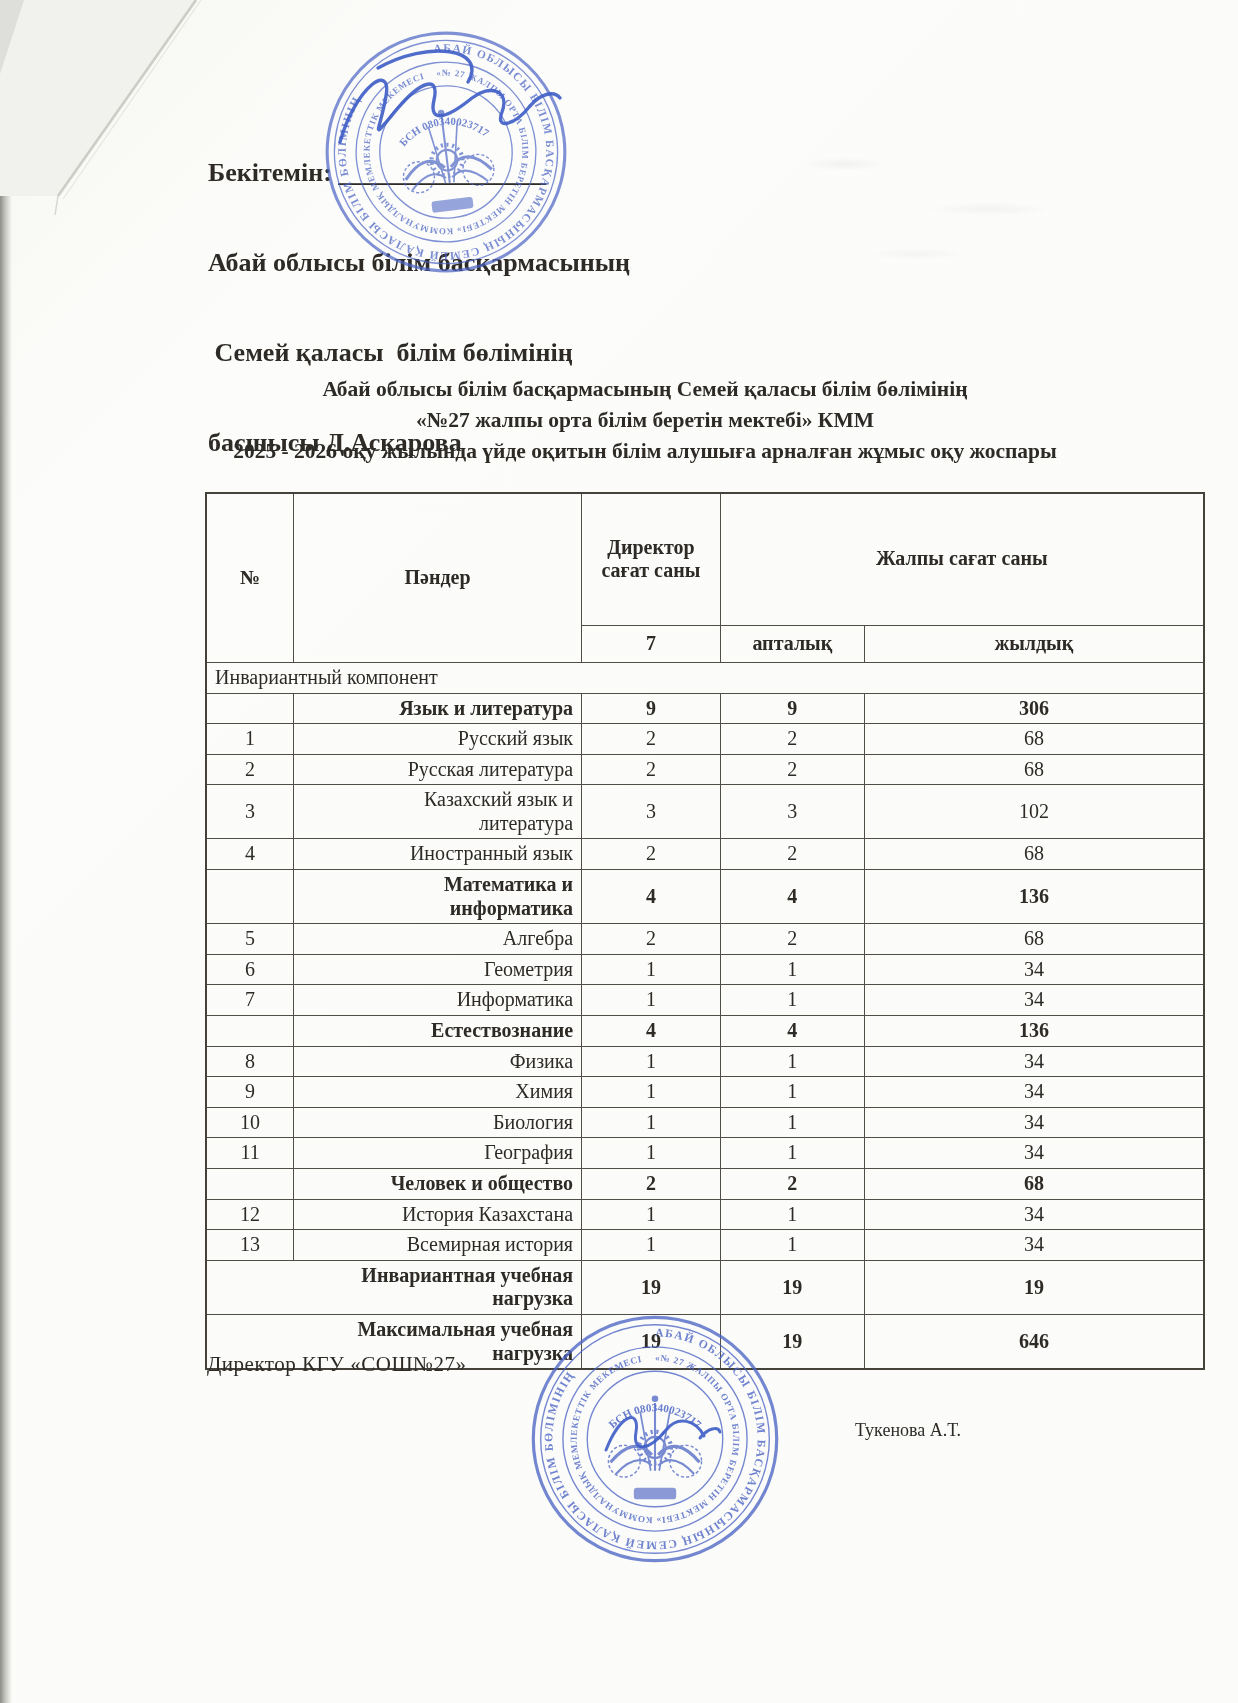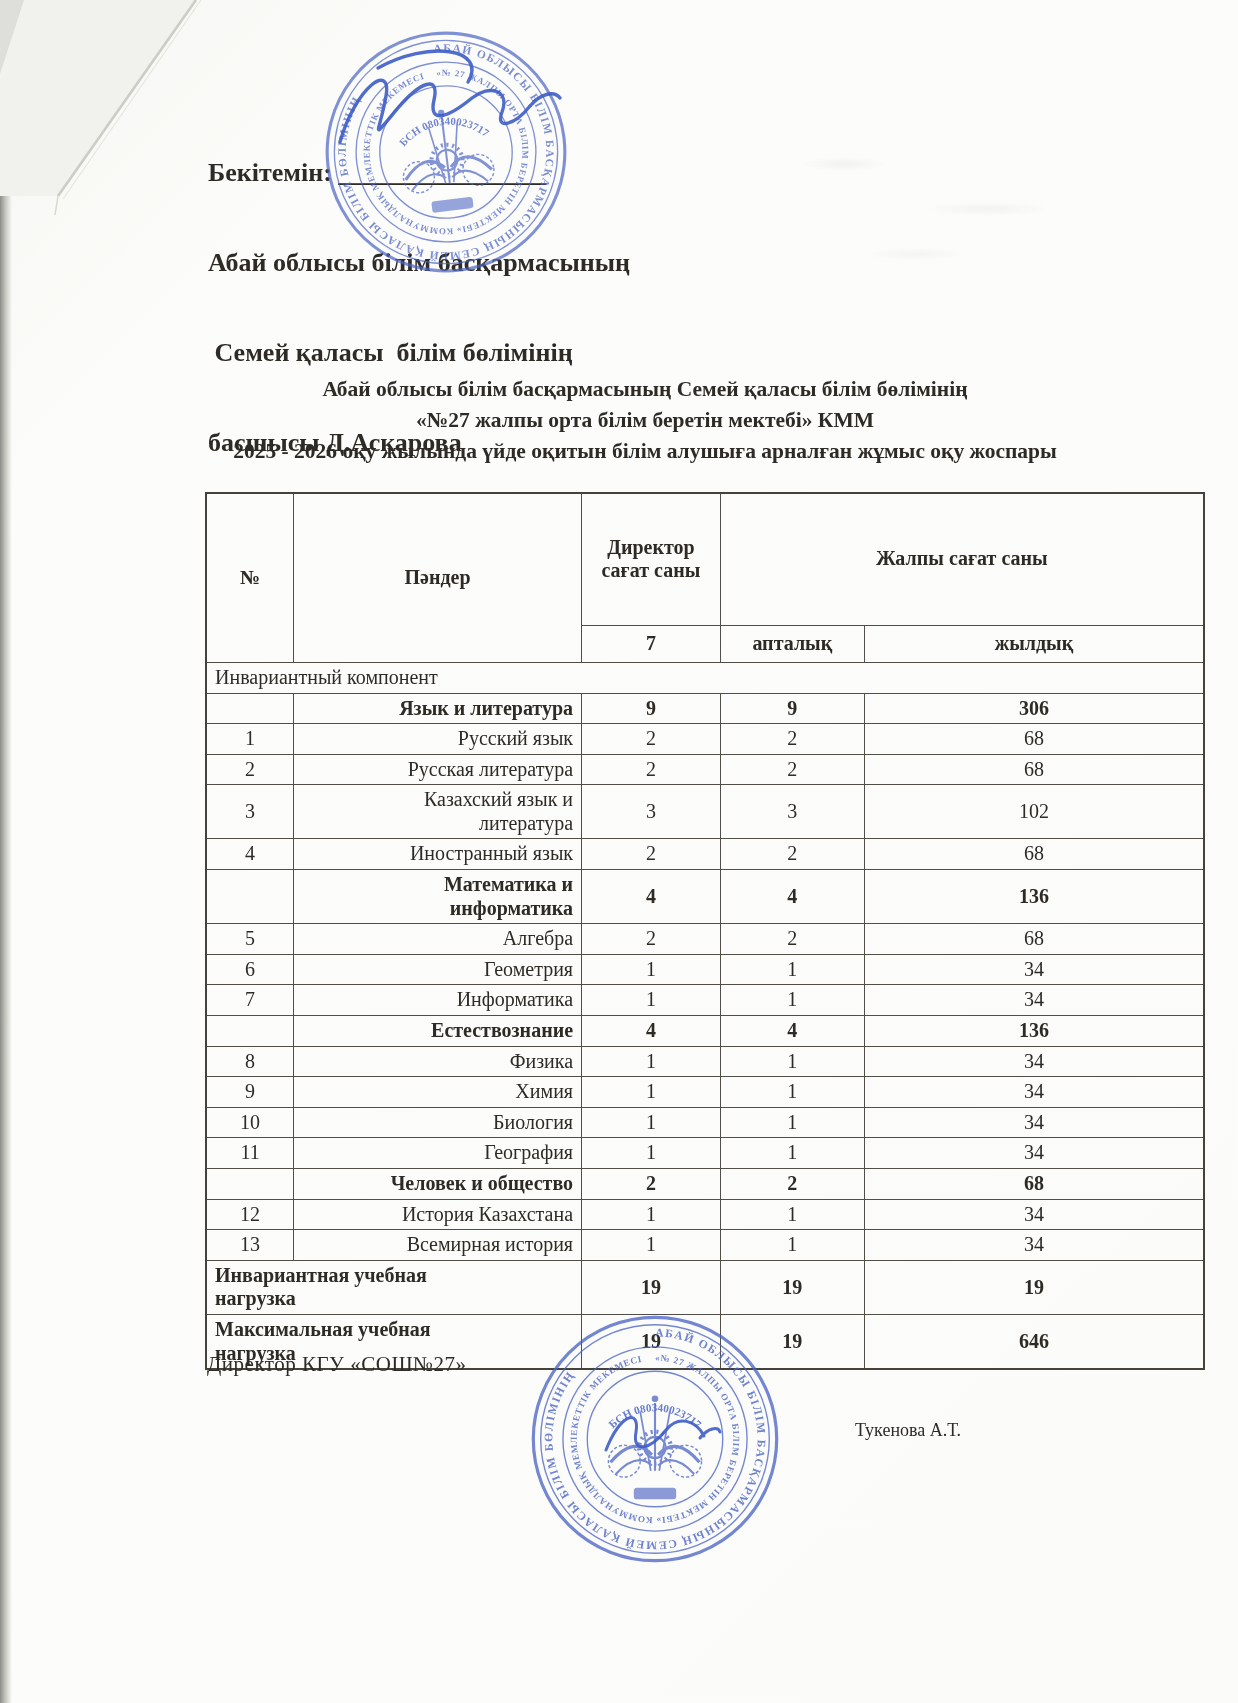--- a/index.html
+++ b/index.html
@@ -20,21 +20,21 @@
     font-size:20px;}
   table.plan th,table.plan td{border:1.6px solid #514e48;padding:3px 8px;line-height:1.18;}
   table.plan{border:2.5px solid #45423c;}
   th{font-weight:bold;}
   .h1{height:132px;}
   .h2 th{height:30px;}
   .c-num{text-align:center;width:72px;}
   .c-subj{text-align:right;padding-left:12px;white-space:pre-line;}
   .c-val{text-align:center;}
   .c-section{text-align:left;padding-left:8px;height:24px;}
-  .c-total{text-align:left;padding-left:8px;font-weight:bold;white-space:pre-line;}
+  .c-total{text-align:right;padding-left:8px;font-weight:bold;white-space:pre-line;}
   .b{font-weight:bold;}
   .director{position:absolute;left:207px;top:1352px;font-size:21px;letter-spacing:.5px;}
   .director-name{position:absolute;left:855px;top:1420px;font-size:18px;}
   .stamp-top{position:absolute;left:322px;top:28px;width:248px;height:248px;
     opacity:.85;transform:rotate(-7deg);}
   .stamp-bottom{position:absolute;left:528px;top:1312px;width:254px;height:254px;opacity:.9;}
   .sig-top{position:absolute;left:318px;top:40px;width:250px;height:150px;}
   .sig-bottom{position:absolute;left:596px;top:1398px;width:130px;height:80px;}
   .ghost{position:absolute;left:700px;top:110px;width:480px;height:180px;
     background:

